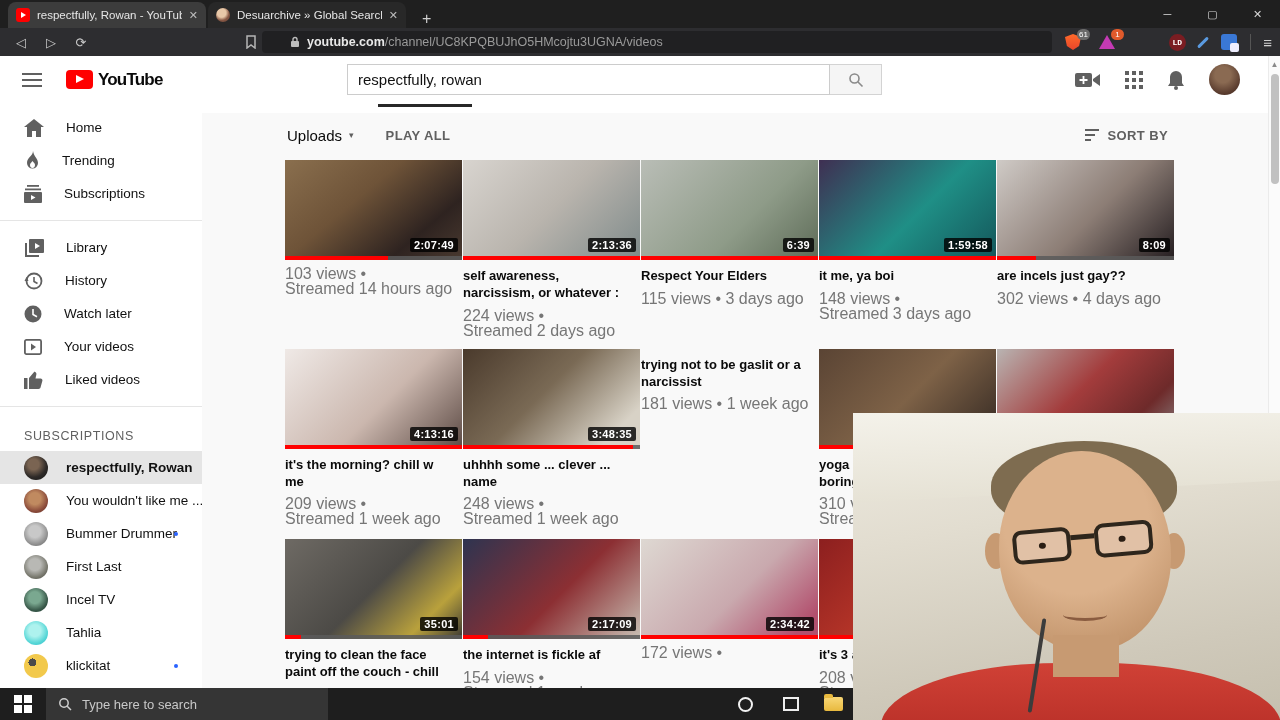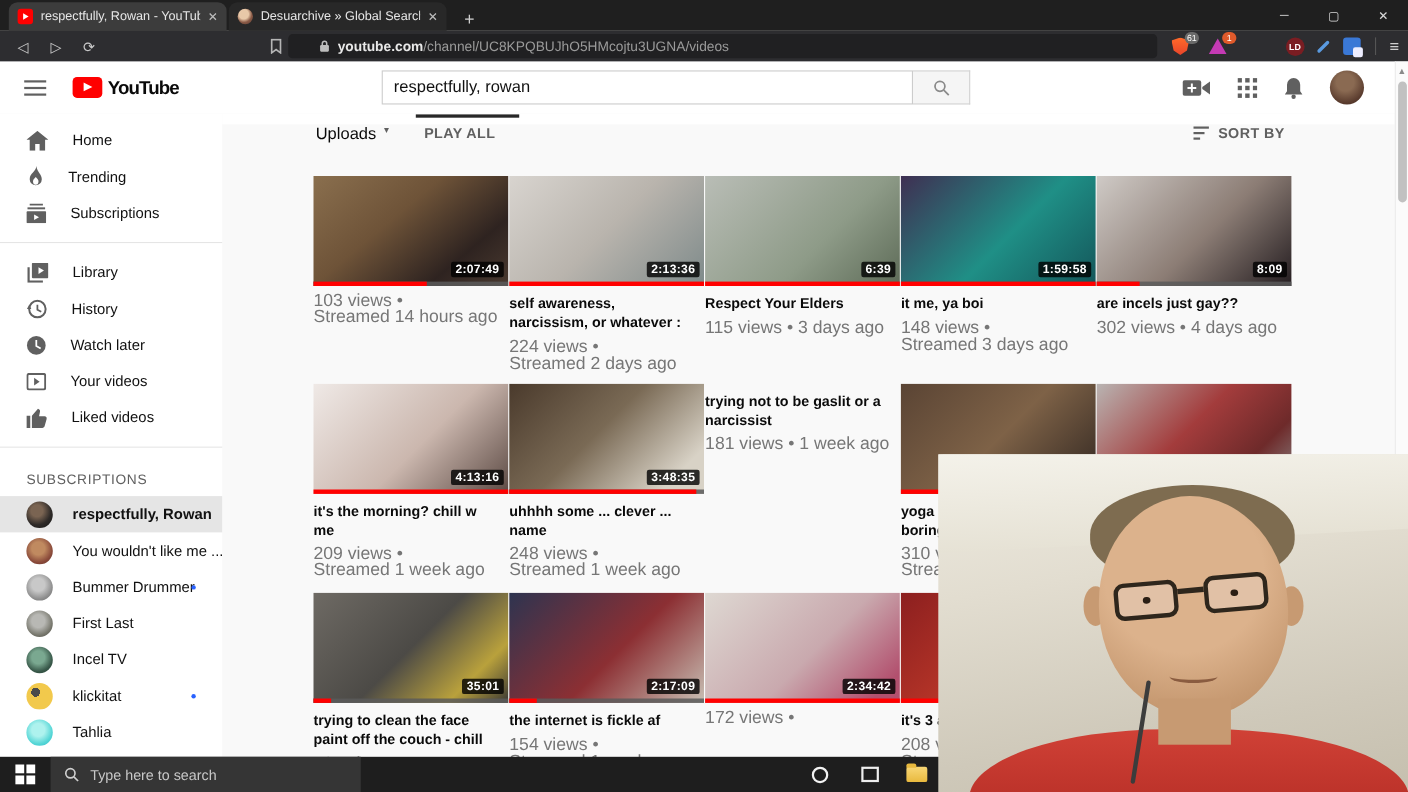--- a/index.html
+++ b/index.html
@@ -27,21 +27,21 @@
   .bookmark-ic { margin-left:146px; }
   .urlfield { display:flex; align-items:center; gap:7px; background:#202022; border-radius:4px; height:22px; flex:0 0 790px; padding:0 28px; overflow:hidden; }
   .url-host { color:#e8e8e8; font-size:12.5px; font-weight:bold; }
   .url-path { color:#9a9a9a; font-size:12.5px; white-space:nowrap; }
   .ext { position:relative; width:22px; height:22px; display:flex; align-items:center; justify-content:center; }
   .badge { position:absolute; top:-2px; right:-6px; min-width:13px; height:11px; border-radius:6px; font-size:8px; color:#fff; display:flex; align-items:center; justify-content:center; padding:0 2px; }
   .badge.gray { background:#6a6a6a; }
   .badge.orange { background:#e05a2b; }
   .shield-shape { width:16px; height:16px; background:linear-gradient(180deg,#ff6a2a,#e8452a); clip-path:polygon(50% 0,100% 18%,88% 75%,50% 100%,12% 75%,0 18%); }
   .tri-shape { width:0; height:0; border-left:8px solid transparent; border-right:8px solid transparent; border-bottom:14px solid #c43ab4; }
-  .ld-circle { width:17px; height:17px; border-radius:50%; background:#7a1d22; color:#fff; font-size:8px; font-weight:bold; display:flex; align-items:center; justify-content:center; }
+  .ld-circle { width:17px; height:17px; border-radius:50%; background:#7a1d22; color:#fff; font-size:8px; font-weight:bold; display:flex; align-items:center; justify-content:center;font-family:Liberation Mono, monospace; }
   .pencil-shape { width:14px; height:3px; background:#5a9ae0; border-radius:2px; transform:rotate(-45deg); }
   .translate-shape { width:16px; height:16px; border-radius:3px; background:#3a78d6; position:relative; }
   .translate-shape::after { content:""; position:absolute; right:-2px; bottom:-2px; width:9px; height:9px; background:#eef; border-radius:2px; }
   .chrome-div { width:1px; height:16px; background:#555; margin:0 6px; }
   .menu-ic { color:#cfcfcf; font-size:15px; letter-spacing:0; margin-left:2px; }
 
   
   .yt-header { position:absolute; top:56px; left:0; width:1280px; height:47px; background:#fff; display:flex; align-items:center; z-index:5; }
   .hamburger { margin-left:22px; width:20px; display:flex; flex-direction:column; gap:4px; }
   .hamburger span { height:2px; background:#606060; }
@@ -63,21 +63,21 @@
   .subs-hdr { padding:12px 0 8px 24px; font-size:12.5px; color:#606060; letter-spacing:0.6px; }
   .sub-item { display:flex; align-items:center; height:33px; padding-left:24px; gap:18px; position:relative; }
   .sub-item.active { background:#e5e5e5; }
   .sub-item .lbl { font-size:13.5px; color:#111; white-space:nowrap; }
   .sub-av { width:24px; height:24px; border-radius:50%; flex:0 0 auto; }
   .newdot { position:absolute; right:24px; width:4px; height:4px; border-radius:50%; background:#2962ff; }
 
   
   .main-strip { position:absolute; top:103px; left:202px; width:1066px; height:10px; background:#fff; }
   .tab-indicator { position:absolute; top:104px; left:378px; width:94px; height:3px; background:#282828; }
-  .uploads-row { position:absolute; top:113px; left:202px; width:1066px; height:44px; display:flex; align-items:flex-start; padding-left:85px; }
+  .uploads-row { position:absolute; top:113px; left:202px; width:1066px; height:44px; display:flex; align-items:center; padding-left:85px; }
   .uploads-lbl { font-size:15px; color:#0a0a0a; }
   .uploads-caret { font-size:9px; color:#606060; margin-left:7px; }
   .playall { font-size:13px; font-weight:bold; letter-spacing:0.4px; color:#606060; margin-left:32px; }
   .sortby { position:absolute; right:100px; display:flex; align-items:center; gap:8px; font-size:13px; font-weight:bold; letter-spacing:0.4px; color:#606060; }
   .sort-ic { display:flex; flex-direction:column; gap:3px; }
   .sort-ic span { height:2px; background:#606060; }
   .sort-ic .s1{width:14px;} .sort-ic .s2{width:10px;} .sort-ic .s3{width:6px;}
 
   .vrow { position:absolute; left:285px; display:flex; gap:1px; }
   .vrow.r1{top:160px;} .vrow.r2{top:349px;} .vrow.r3{top:539px;}
@@ -322,27 +322,27 @@
     </div>
     <div class="sub-item">
       <span class="sub-av" style="background:radial-gradient(circle at 45% 40%,#b8b8b4 0 30%,#78786e 65%,#44443c 100%);"></span>
       <span class="lbl">First Last</span>
     </div>
     <div class="sub-item">
       <span class="sub-av" style="background:radial-gradient(circle at 45% 40%,#7aa890 0 30%,#39594a 65%,#1e3a2e 100%);"></span>
       <span class="lbl">Incel TV</span>
     </div>
     <div class="sub-item">
+      <span class="sub-av" style="background:radial-gradient(circle at 45% 40%,#aef2ee 0 30%,#55d6d6 65%,#2ab8c8 100%);"></span>
+      <span class="lbl">Tahlia</span>
+    </div>
+    <div class="sub-item">
       <span class="sub-av" style="background:radial-gradient(circle at 35% 35%,#4a4a4a 0 4px,#f2c94c 4px 100%),#f2c94c;"></span>
       <span class="lbl">klickitat</span>
       <span class="newdot"></span>
-    </div>
-    <div class="sub-item">
-      <span class="sub-av" style="background:radial-gradient(circle at 45% 40%,#aef2ee 0 30%,#55d6d6 65%,#2ab8c8 100%);"></span>
-      <span class="lbl">Tahlia</span>
     </div>
   </div>
 
   <div class="main-strip"></div>
   <div class="tab-indicator"></div>
 
   <div class="uploads-row">
     <span class="uploads-lbl">Uploads</span>
     <span class="uploads-caret">▾</span>
     <span class="playall">PLAY ALL</span>

